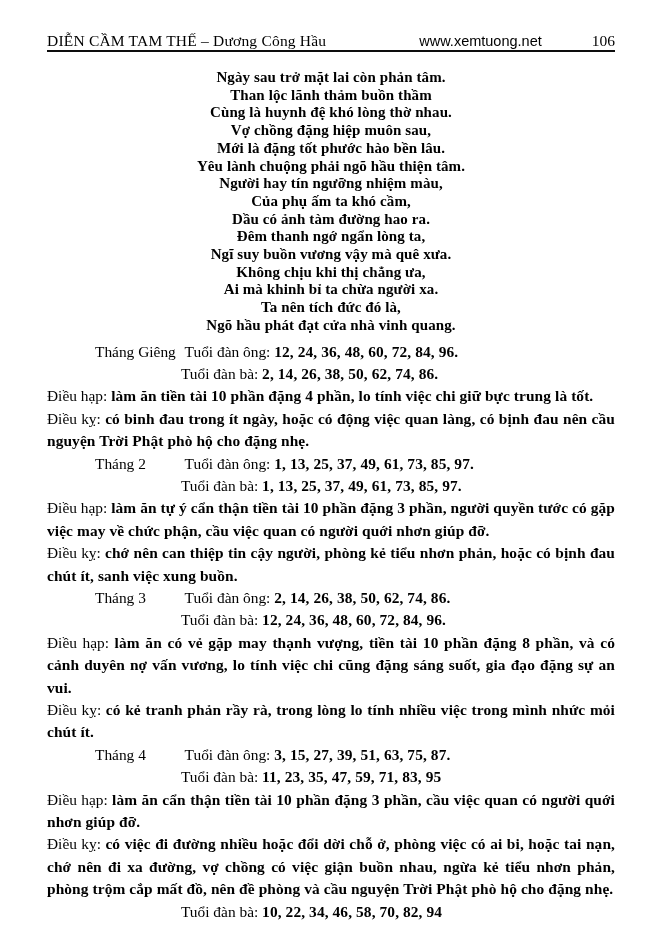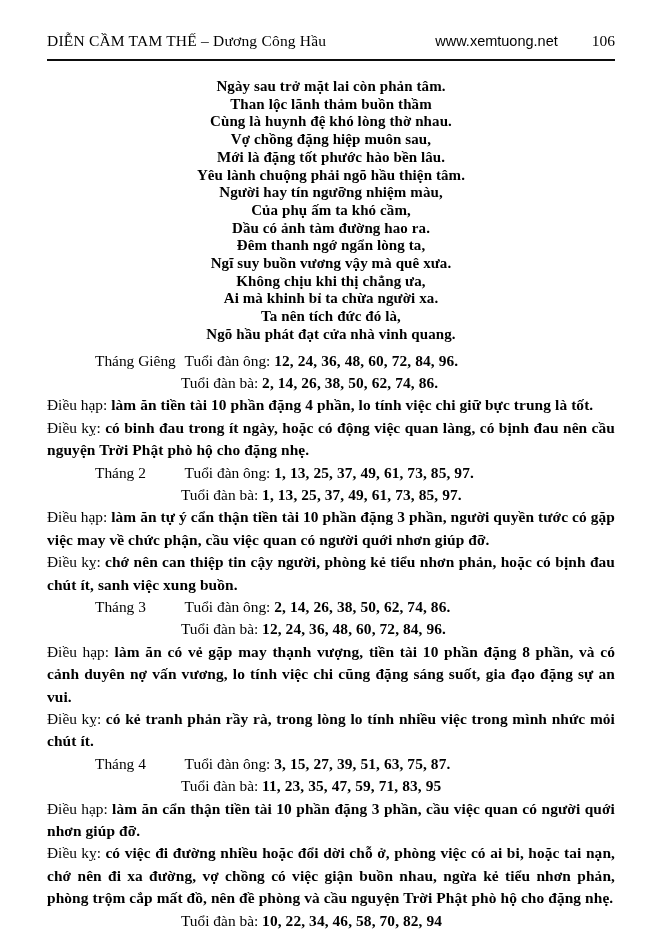--- a/index.html
+++ b/index.html
@@ -11,32 +11,31 @@
     background: #ffffff;
     color: #000;
     font-family: "Liberation Serif", "DejaVu Serif", serif;
     padding: 32px 46px 0 47px;
     overflow: hidden;
   }
   .header {
     display: flex;
     justify-content: space-between;
     align-items: baseline;
-    padding-bottom: 9px;
     border-bottom: 2px solid #0d0d0d;
   }
   .h-title {
     font-size: 15.5px;
     letter-spacing: 0.2px;
     white-space: nowrap;
   }
   .h-right {
     display: flex;
     align-items: baseline;
-    gap: 34px;
+    gap: 50px;
   }
   .h-site {
     font-family: "Liberation Sans", "DejaVu Sans", sans-serif;
     font-size: 14.5px;
   }
   .h-page { font-size: 15.5px; }
 
   .poem {
     margin-top: 17px;
     text-align: center;

